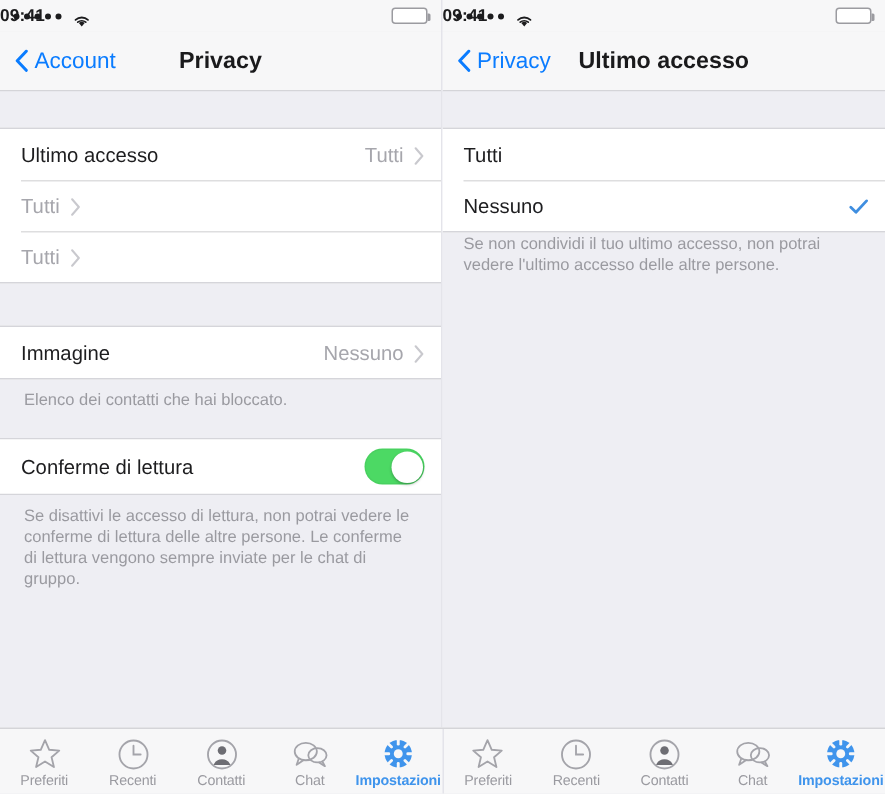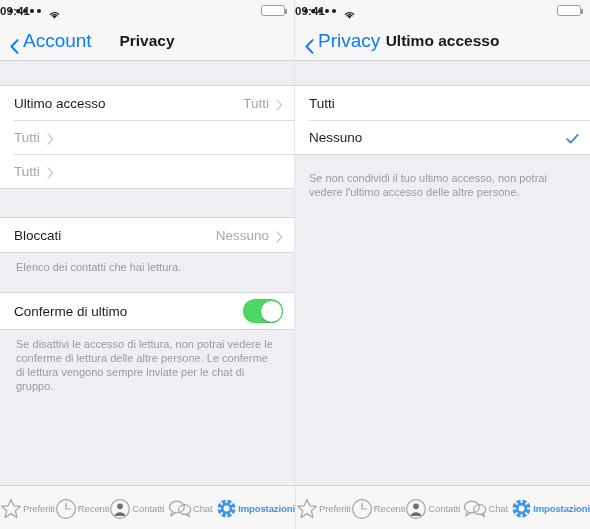--- a/index.html
+++ b/index.html
@@ -63,22 +63,22 @@
   .navbar {
     height: 40px;
     background: #f7f7f8;
     border-bottom: 1px solid #d4d4d8;
     display: flex;
     align-items: center;
     position: relative;
     padding: 0 10px;
   }
   .nav-back {
-    display: flex; align-items: flex-end; gap: 4px;
-    color: #0a7cff; font-size: 19px;
+    display: flex; align-items: center; gap: 4px;
+    color: #0a7cff; font-size: 15px;
     position: relative; z-index: 2;
     cursor: pointer;
   }
   .chev-back {
     width: 9px; height: 15px; flex: none;
   }
   .nav-title {
     position: absolute; left: 0; right: 0; text-align: center;
     font-size: 15.5px; font-weight: bold; color: #1a1a1c;
     pointer-events: none;
@@ -109,21 +109,21 @@
   .row-value { font-size: 13.5px; color: #a6a6ac; margin-right: 7px; }
   .chev-right { width: 7px; height: 12px; flex: none; }
   .check { width: 13px; height: 12px; flex: none; margin-left: auto; }
 
   .footnote {
     font-size: 11px;
     line-height: 14px;
     color: #9a9aa0;
     padding: 7px 16px 0 16px;
   }
-  .footnote.r { padding: 16px 14px 0 14px; }
+  .footnote.r { padding: 1px 14px 0 14px; }
 
   
   .toggle {
     width: 40px; height: 24px; border-radius: 12px;
     background: #4cd964;
     position: relative; flex: none;
     cursor: pointer;
     box-shadow: inset 0 0 0 1px rgba(0,0,0,0.04);
   }
   .toggle .knob {
@@ -138,21 +138,21 @@
     position: absolute; left: 0; bottom: 0;
     width: 590px; height: 44px;
     background: #f7f7f8;
     border-top: 1px solid #d4d4d8;
     display: flex;
   }
   .tabhalf { width: 295px; display: flex; }
   .tabhalf + .tabhalf { border-left: 1px solid #e4e4ea; }
   .tab {
     flex: 1;
-    display: flex; flex-direction: row;
+    display: flex; flex-direction: column;
     align-items: center; justify-content: center;
     gap: 1px;
     cursor: pointer;
     padding-top: 2px;
   }
   .tab-ico { height: 23px; display: flex; align-items: center; justify-content: center; }
   .tab-label { font-size: 9.5px; color: #9a9aa0; letter-spacing: -0.1px; }
   .tab.active .tab-label { color: #3f94ec; font-weight: bold; }
 </style>
 </head>
@@ -225,37 +225,37 @@
                 <path d="M1.2 1 L6.4 7 L1.2 13" stroke="#c9c9ce" stroke-width="1.6" fill="none" stroke-linecap="round" stroke-linejoin="round"></path>
               </svg>
           </span>
         </div>
       </div>
 
       <div style="height:28px"></div>
 
       <div class="group">
         <div class="row">
-          <span class="row-label">Bloccati</span>
+          <span class="row-label">Immagine</span>
           <span class="row-value">Nessuno</span>
           <span class="chev-right">
             <svg viewBox="0 0 8 14" width="7" height="12">
                 <path d="M1.2 1 L6.4 7 L1.2 13" stroke="#c9c9ce" stroke-width="1.6" fill="none" stroke-linecap="round" stroke-linejoin="round"></path>
               </svg>
           </span>
         </div>
       </div>
 
-      <div class="footnote">Elenco dei contatti che hai lettura.</div>
+      <div class="footnote">Elenco dei contatti che hai bloccato.</div>
 
       <div style="height:18px"></div>
 
       <div class="group">
         <div class="row" style="height:36px">
-          <span class="row-label">Conferme di ultimo</span>
+          <span class="row-label">Conferme di lettura</span>
           <span class="toggle">
               <span class="knob"></span>
             </span>
         </div>
       </div>
 
       <div class="footnote">Se disattivi le accesso di lettura, non potrai vedere le conferme di lettura delle altre persone. Le conferme di lettura vengono sempre inviate per le chat di gruppo.</div>
     </div>
   </div>
 

